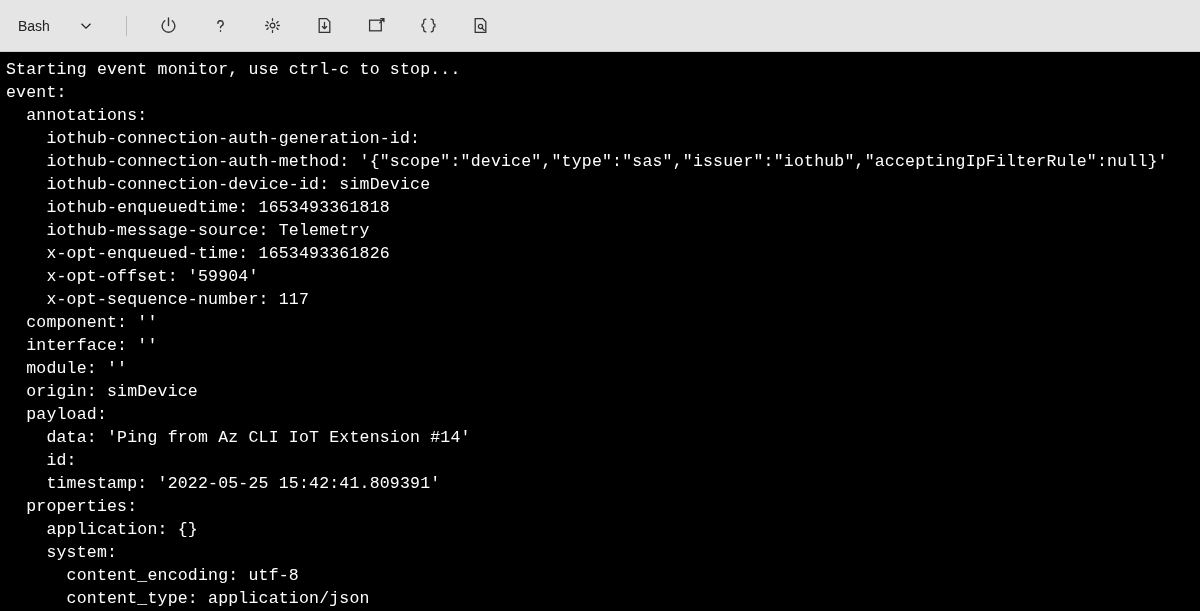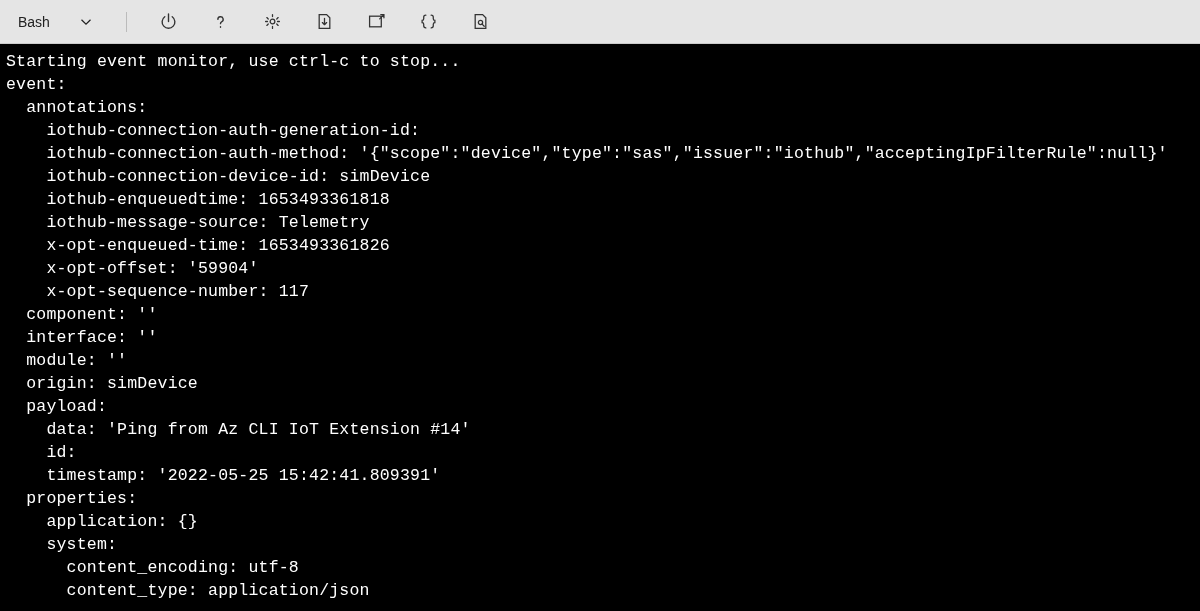--- a/index.html
+++ b/index.html
@@ -8,21 +8,21 @@
       box-sizing: border-box;
     }
     body {
       width: 1200px;
       height: 611px;
       background: #000;
       font-family: 'Consolas', 'Courier New', monospace;
       overflow: hidden;
     }
     .toolbar {
-      height: 44px;
+      height: 52px;
       background: #e5e5e5;
       border-bottom: 1px solid #ccc;
       display: flex;
       align-items: center;
       padding: 0 10px;
       gap: 20px;
     }
     .dropdown {
       display: flex;
       align-items: center;

